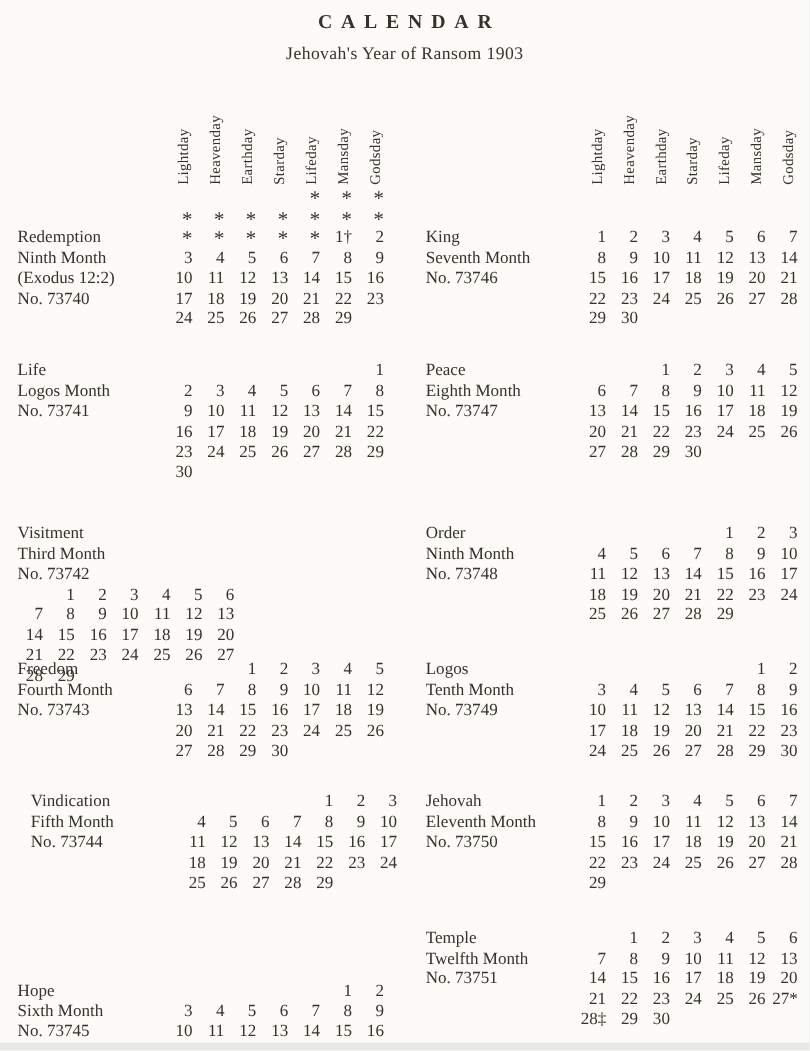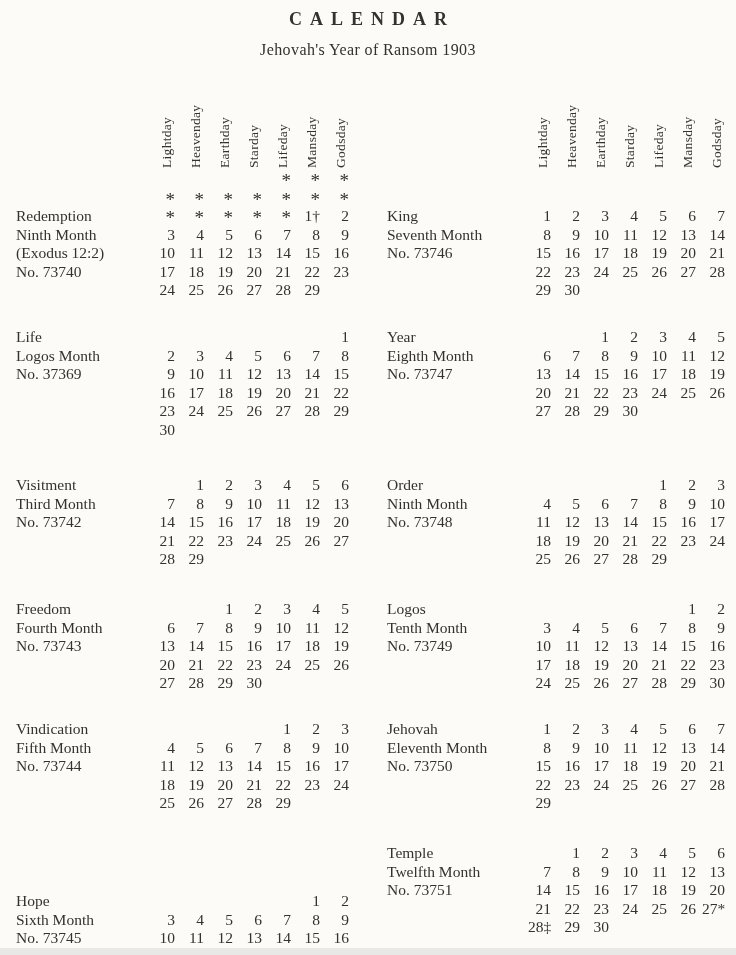--- a/index.html
+++ b/index.html
@@ -134,21 +134,21 @@
         <span class="cell">27</span>
         <span class="cell">28</span>
         <span class="cell">29</span>
         <span class="cell"></span>
       </div>
     </div>
     <div class="month" style="left: 16px; top: 328px;">
       <div class="month-label" style="width: 136px; margin-top: 0px;">
         <div class="month-name">Life</div>
         <div class="month-ordinal">Logos Month</div>
-        <div class="month-number">No. 37369</div>
+        <div class="month-number">No. 73741</div>
       </div>
       <div class="month-grid">
         <span class="cell"></span>
         <span class="cell"></span>
         <span class="cell"></span>
         <span class="cell"></span>
         <span class="cell"></span>
         <span class="cell"></span>
         <span class="cell">1</span>
         <span class="cell">2</span>
@@ -181,21 +181,21 @@
         <span class="cell">29</span>
         <span class="cell">30</span>
         <span class="cell"></span>
         <span class="cell"></span>
         <span class="cell"></span>
         <span class="cell"></span>
         <span class="cell"></span>
         <span class="cell"></span>
       </div>
     </div>
-    <div class="month" style="left: 16px; top: 476px;">
+    <div class="month" style="left: 16px; top: 476px; flex-direction: column;">
       <div class="month-label" style="width: 136px; margin-top: 0px;">
         <div class="month-name">Visitment</div>
         <div class="month-ordinal">Third Month</div>
         <div class="month-number">No. 73742</div>
       </div>
       <div class="month-grid">
         <span class="cell"></span>
         <span class="cell">1</span>
         <span class="cell">2</span>
         <span class="cell">3</span>
@@ -270,21 +270,21 @@
         <span class="cell">27</span>
         <span class="cell">28</span>
         <span class="cell">29</span>
         <span class="cell">30</span>
         <span class="cell"></span>
         <span class="cell"></span>
         <span class="cell"></span>
       </div>
     </div>
     <div class="month" style="left: 16px; top: 720px;">
-      <div class="month-label" style="width: 136px; margin-top: 0px;">
+      <div class="month-label" style="width: 136px; margin-top: 0px; margin-left: 12px;">
         <div class="month-name">Vindication</div>
         <div class="month-ordinal">Fifth Month</div>
         <div class="month-number">No. 73744</div>
       </div>
       <div class="month-grid">
         <span class="cell"></span>
         <span class="cell"></span>
         <span class="cell"></span>
         <span class="cell"></span>
         <span class="cell">1</span>
@@ -412,21 +412,21 @@
         <span class="cell">30</span>
         <span class="cell"></span>
         <span class="cell"></span>
         <span class="cell"></span>
         <span class="cell"></span>
         <span class="cell"></span>
       </div>
     </div>
     <div class="month" style="left: 387px; top: 328px;">
       <div class="month-label" style="width: 141px; margin-top: 0px;">
-        <div class="month-name">Year</div>
+        <div class="month-name">Peace</div>
         <div class="month-ordinal">Eighth Month</div>
         <div class="month-number">No. 73747</div>
       </div>
       <div class="month-grid">
         <span class="cell"></span>
         <span class="cell"></span>
         <span class="cell">1</span>
         <span class="cell">2</span>
         <span class="cell">3</span>
         <span class="cell">4</span>

